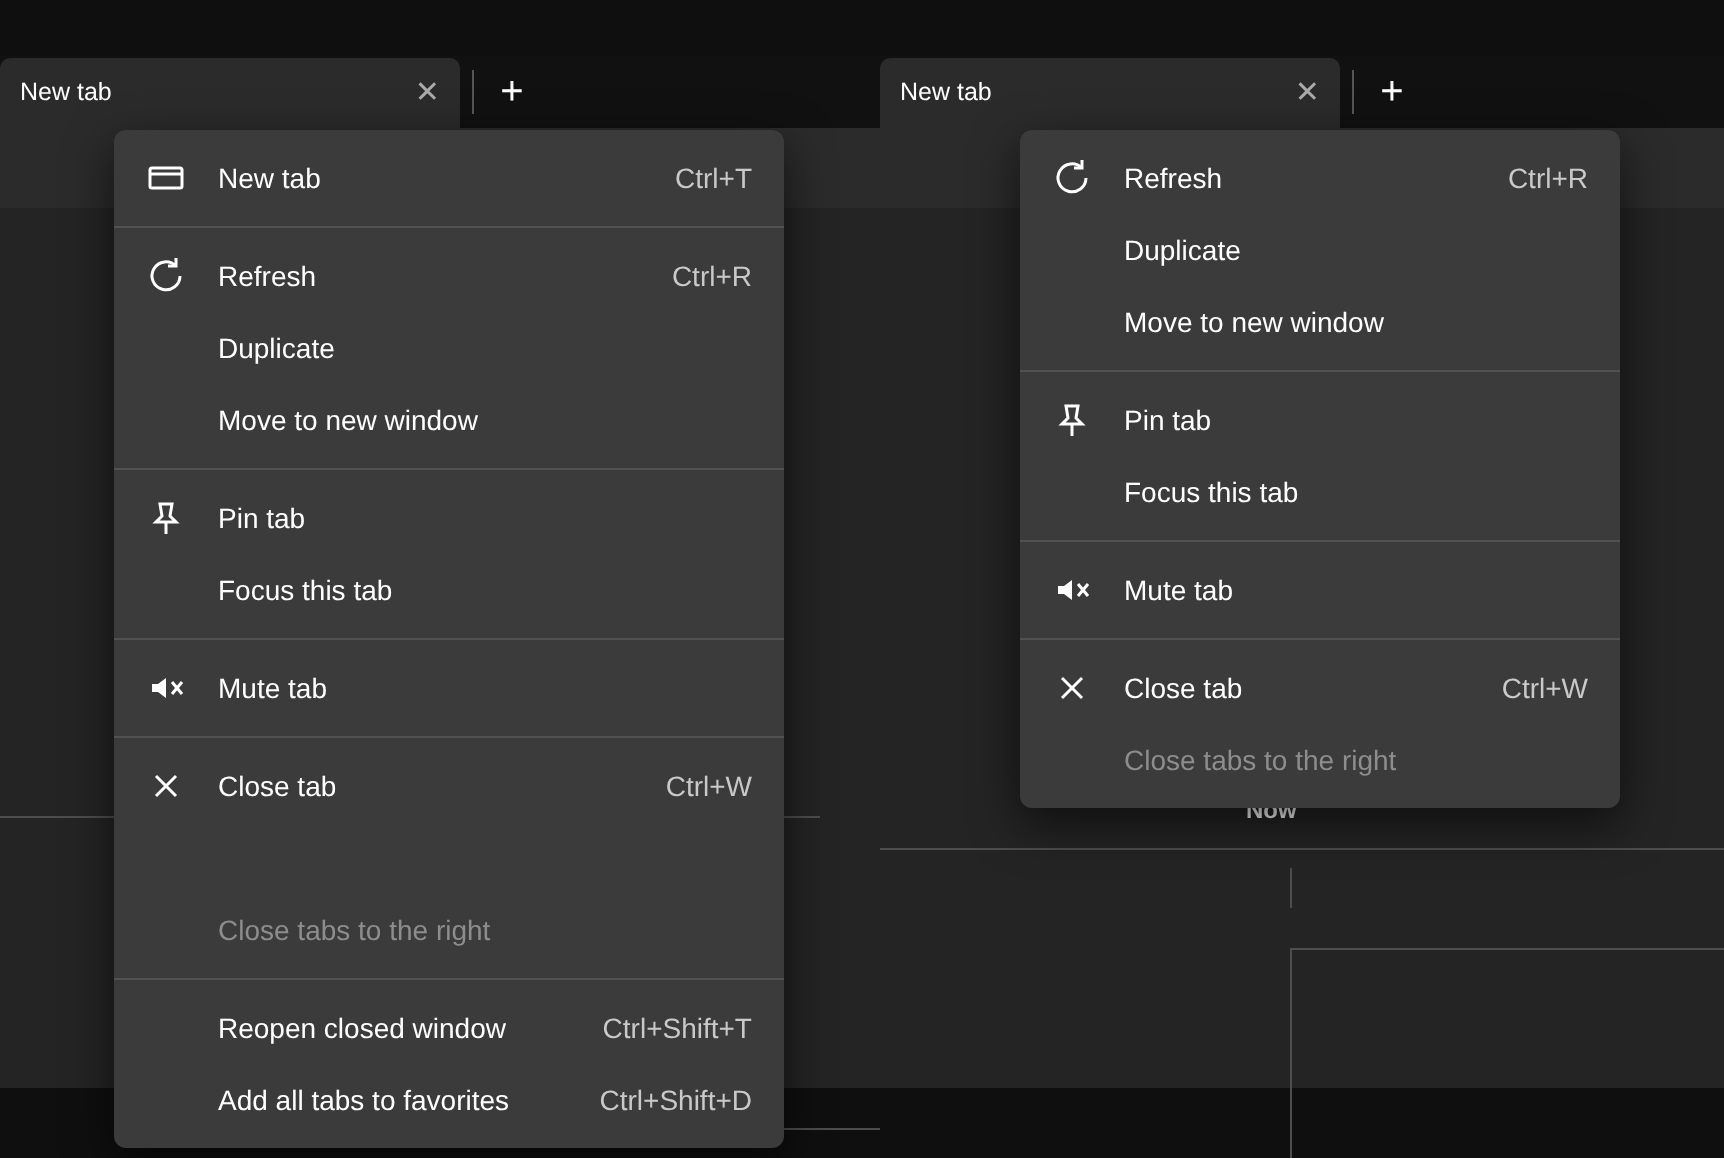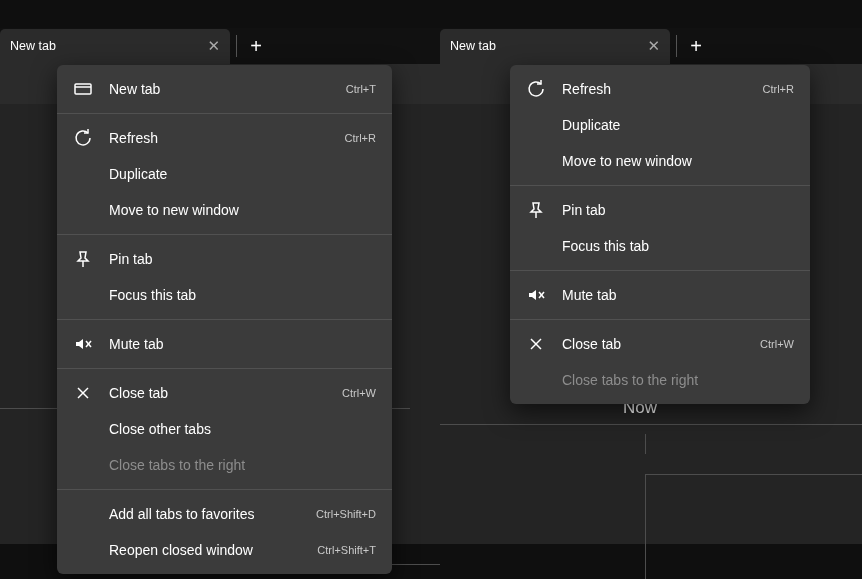--- a/index.html
+++ b/index.html
@@ -74,21 +74,21 @@
 }
 .ci.disabled { color:#8d8d8d; cursor:default;justify-content:space-between; }
 .ci .ic {
   width:20px; height:20px;
   display:flex; align-items:center; justify-content:center;
   margin-right:16px;
   flex:none;
   color:#fff;
 }
 .ci .lbl { flex:1; }
-.ci .sc  { color:#c9c9c9; font-size:11px; }
+.ci .sc  { color:#c9c9c9; font-size:14px; }
 .sep {
   height:1px;
   background:#515151;
   margin:6px 0;
 }
 .toolbar {
   height:40px;
   background:#2b2b2b;
 }
 .content {
@@ -96,22 +96,22 @@
   height:440px;
   position:relative;
 }
 .divider-line {
   position:absolute;
   background:#4d4d4d;
 }
 .bef-label, .now-label {
   position:absolute;
   color:#fff;
-  font-weight:400;
-  font-size:17px;
+  font-weight:700;
+  font-size:12px;
 }
 svg { stroke:#fff; fill:none; stroke-width:1.5; }
 </style>
 </head>
 <body>
 
 <div class="panel left">
   <div class="tabstrip">
     <div class="tab">
       <span>New tab</span>
@@ -208,36 +208,35 @@
         <svg viewBox="0 0 20 20">
           <line x1="5" y1="5" x2="15" y2="15"></line>
           <line x1="15" y1="5" x2="5" y2="15"></line>
         </svg>
       </span>
       <span class="lbl">Close tab</span>
       <span class="sc">Ctrl+W</span>
     </div>
     <div class="ci">
       <span class="ic"></span>
-      <span class="lbl">Close other tabs</span>
     </div>
     <div class="ci disabled">
       <span class="ic"></span>
       <span class="lbl">Close tabs to the right</span>
     </div>
     <div class="sep"></div>
+    <div class="ci">
+      <span class="ic"></span>
+      <span class="lbl">Reopen closed window</span>
+      <span class="sc">Ctrl+Shift+T</span>
+    </div>
     <div class="ci">
       <span class="ic"></span>
       <span class="lbl">Add all tabs to favorites</span>
       <span class="sc">Ctrl+Shift+D</span>
-    </div>
-    <div class="ci">
-      <span class="ic"></span>
-      <span class="lbl">Reopen closed window</span>
-      <span class="sc">Ctrl+Shift+T</span>
     </div>
   </div>
 
 <div class="context right-menu" id="menu-right">
     <div class="ci">
       <span class="ic">
         <svg viewBox="0 0 20 20">
           <path d="M15 5a7 7 0 1 0 2 5"></path>
           <polyline points="15,1 15,5 11,5"></polyline>
         </svg>

